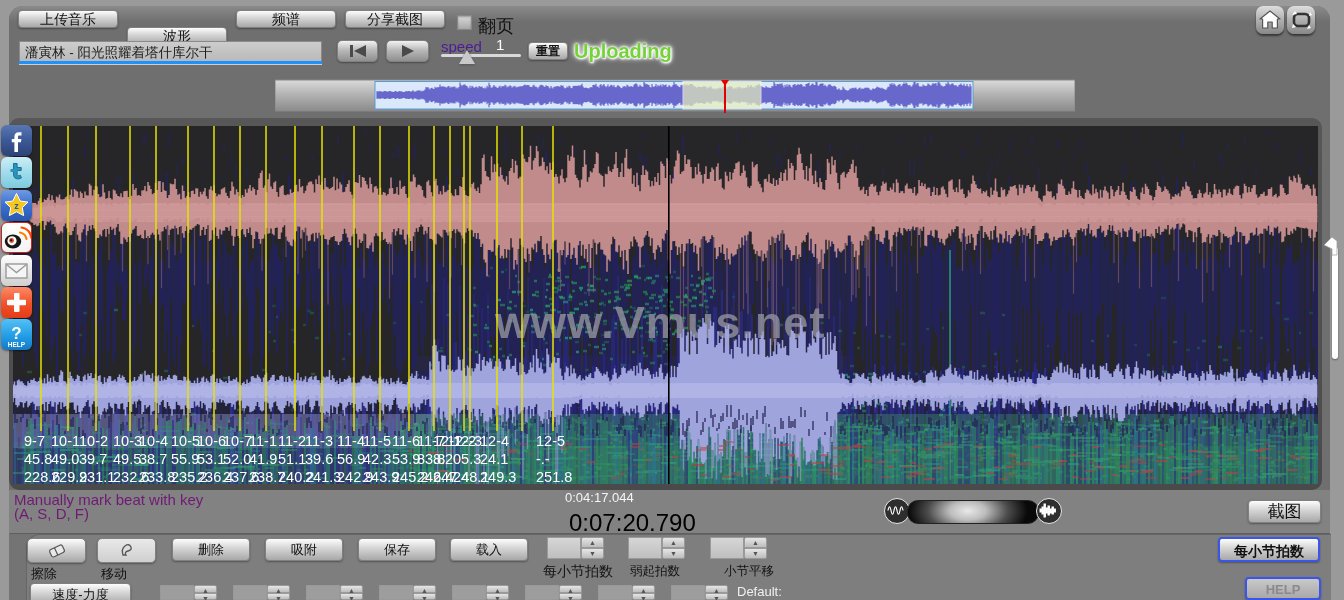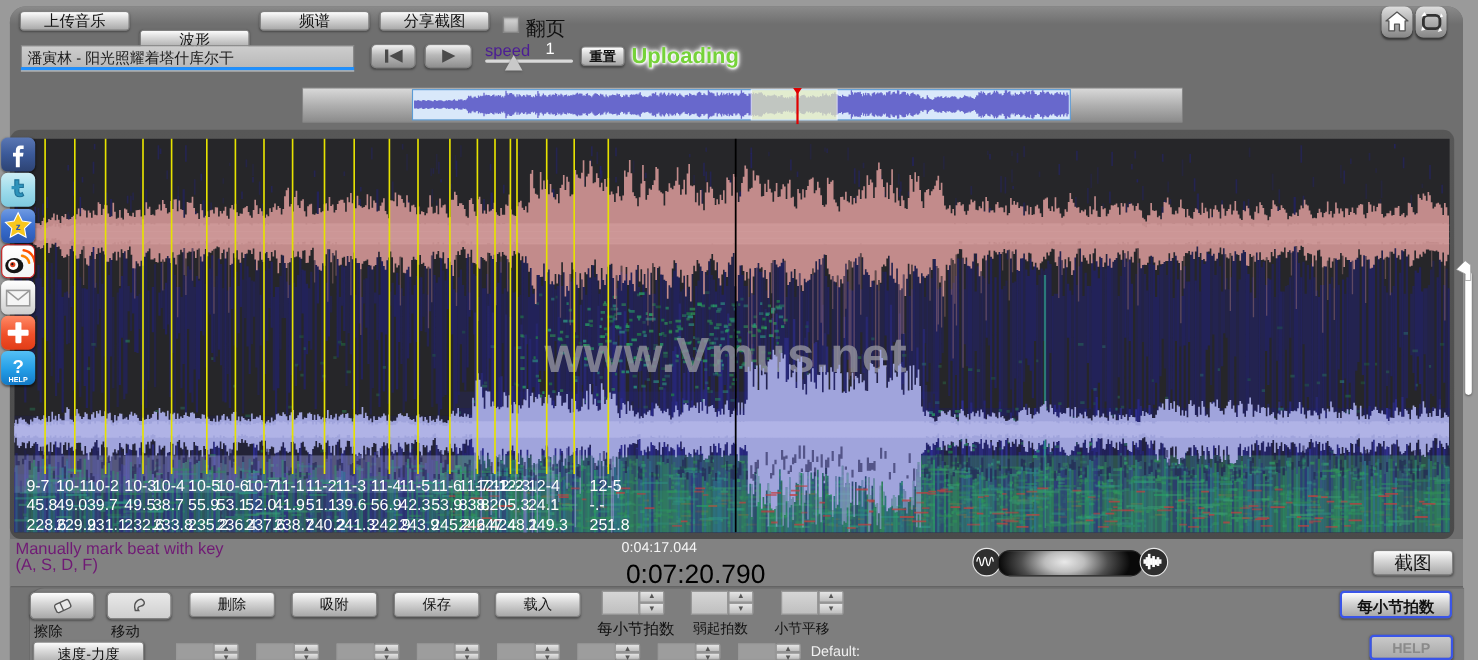--- a/index.html
+++ b/index.html
@@ -353,21 +353,21 @@
 <div class="spin-ud" style="left:662px;top:537px;height:22px">
     <div class="u">▲</div>
     <div class="d">▼</div>
   </div>
 <div class="lbl" style="left:630px;top:563px;font-size:12.5px">弱起拍数</div>
 <div class="spin-box" style="left:710px;top:537px;width:34px;height:22px"></div>
 <div class="spin-ud" style="left:744px;top:537px;height:22px">
     <div class="u">▲</div>
     <div class="d">▼</div>
   </div>
-<div class="lbl" style="left:704px;top:563px;font-size:12.5px">小节平移</div>
+<div class="lbl" style="left:724px;top:563px;font-size:12.5px">小节平移</div>
 
 <div class="btn" style="left:1218px;top:537px;width:102px;height:25px;line-height:24px;font-size:14px;font-weight:bold;border:2px solid #3a55e8">每小节拍数</div>
 
 <div class="btn" style="left:30px;top:583px;width:101px;height:22px;line-height:21px;font-size:13px">速度-力度</div>
 <div class="spin-box" style="left:160px;top:585px;width:34px;height:15px;background:#9d9d9d"></div>
 <div class="spin-ud" style="left:194px;top:585px;height:15px">
     <div class="u">▲</div>
     <div class="d">▼</div>
   </div>
 <div class="spin-box" style="left:233px;top:585px;width:34px;height:15px;background:#9d9d9d"></div>

